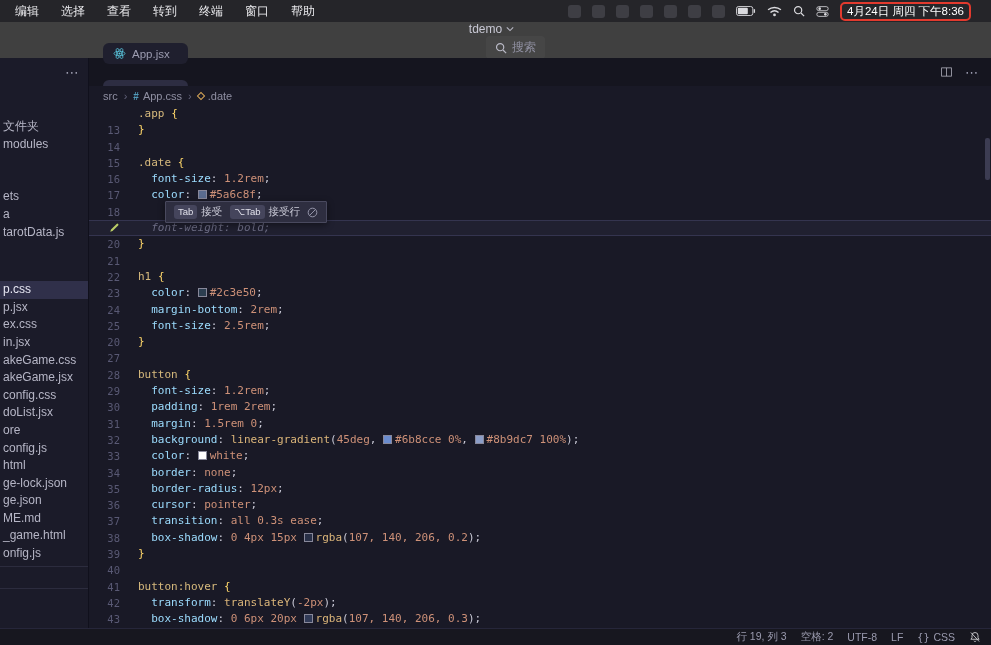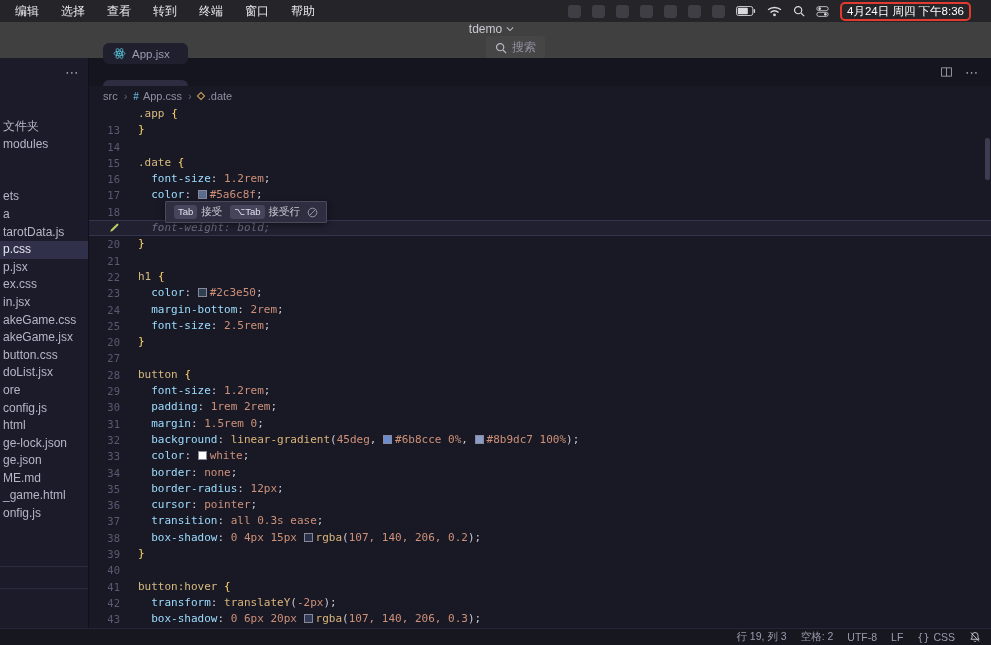--- a/index.html
+++ b/index.html
@@ -26,21 +26,21 @@
   .tb-ic{display:flex;align-items:center;color:#b9b9c6;}
 
   
   .main{display:flex;height:570px;}
 
   
   .sidebar{position:relative;width:89px;background:#1b1b29;border-right:1px solid #10101c;flex:none;}
   .side-more{position:absolute;top:6px;right:8px;color:#9a9aac;font-size:14px;letter-spacing:1px;}
   .side-list{position:absolute;top:60px;left:0;right:0;}
   .side-item{height:17.6px;line-height:17.6px;font-size:12px;color:#b6b6c6;padding-left:3px;white-space:nowrap;overflow:hidden;}
-  .side-item.selected{background:#30304a;color:#e6e6f2;}
+  .side-item.selected{background:#30304a;color:#e6e6f2;margin-top:40px;}
   .side-div{position:absolute;left:0;right:0;height:1px;background:#2c2c3e;}
 
   
   .editor-col{flex:1;display:flex;flex-direction:column;min-width:0;background:#191926;}
   .tabsbar{height:28px;display:flex;align-items:center;background:#15151f;padding-left:14px;gap:8px;}
   .tab{display:flex;align-items:center;gap:6px;height:21px;padding:0 10px;border-radius:6px;font-size:11.5px;background:#1f1f2e;color:#9c9cb0;cursor:default;}
   .tab.active{background:#2d2d42;color:#e8e8f4;}
   .tab-ic{display:flex;align-items:center;}
   .tab-ic.hash{color:#519aba;font-weight:bold;font-size:11px;}
   .dot{font-size:7px;color:#d8d8e4;margin-left:2px;}
@@ -209,21 +209,21 @@
           <div class="side-item"></div>
           <div class="side-item">ets</div>
           <div class="side-item">a</div>
           <div class="side-item">tarotData.js</div>
           <div class="side-item selected">p.css</div>
           <div class="side-item">p.jsx</div>
           <div class="side-item">ex.css</div>
           <div class="side-item">in.jsx</div>
           <div class="side-item">akeGame.css</div>
           <div class="side-item">akeGame.jsx</div>
-          <div class="side-item">button.css</div>
+          <div class="side-item">config.css</div>
           <div class="side-item">doList.jsx</div>
           <div class="side-item">ore</div>
           <div class="side-item">config.js</div>
           <div class="side-item">html</div>
           <div class="side-item">ge-lock.json</div>
           <div class="side-item">ge.json</div>
           <div class="side-item">ME.md</div>
           <div class="side-item">_game.html</div>
           <div class="side-item">onfig.js</div>
         </div>

